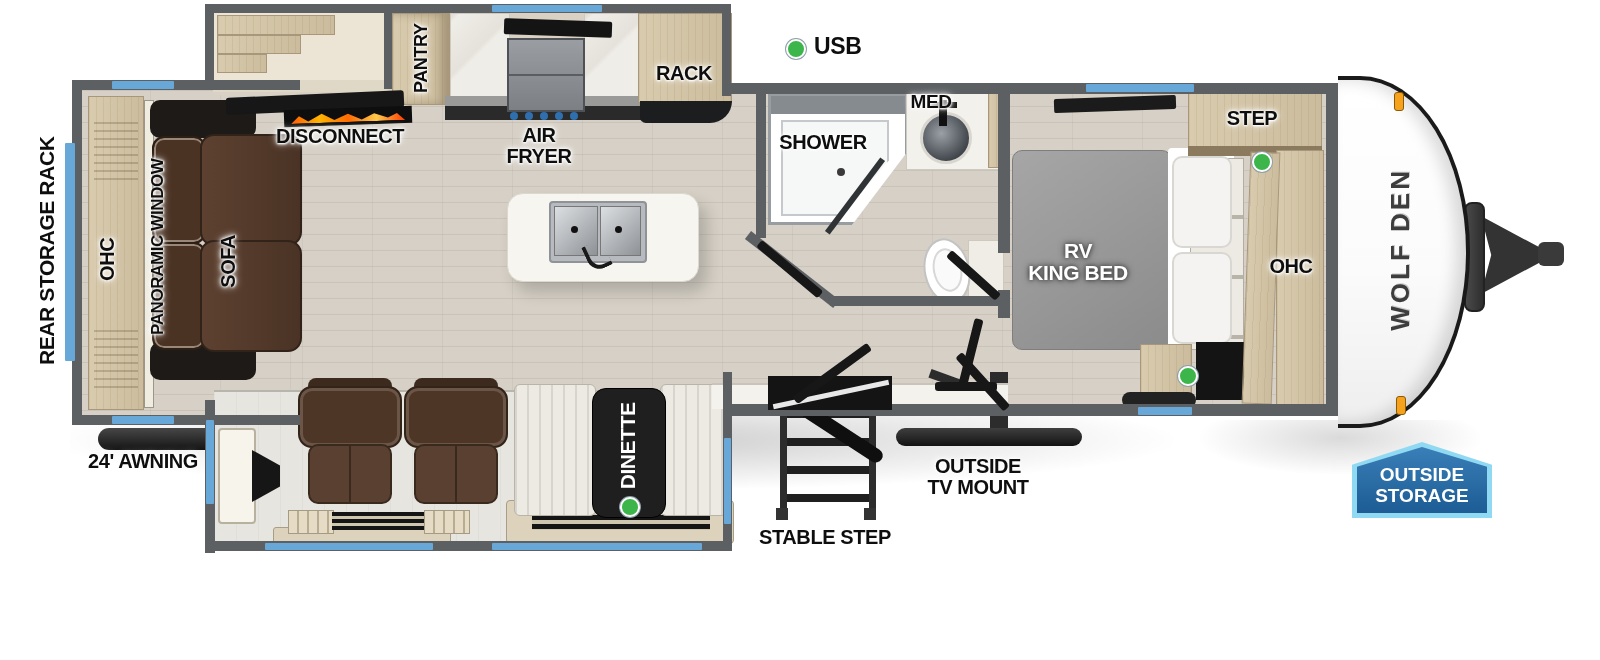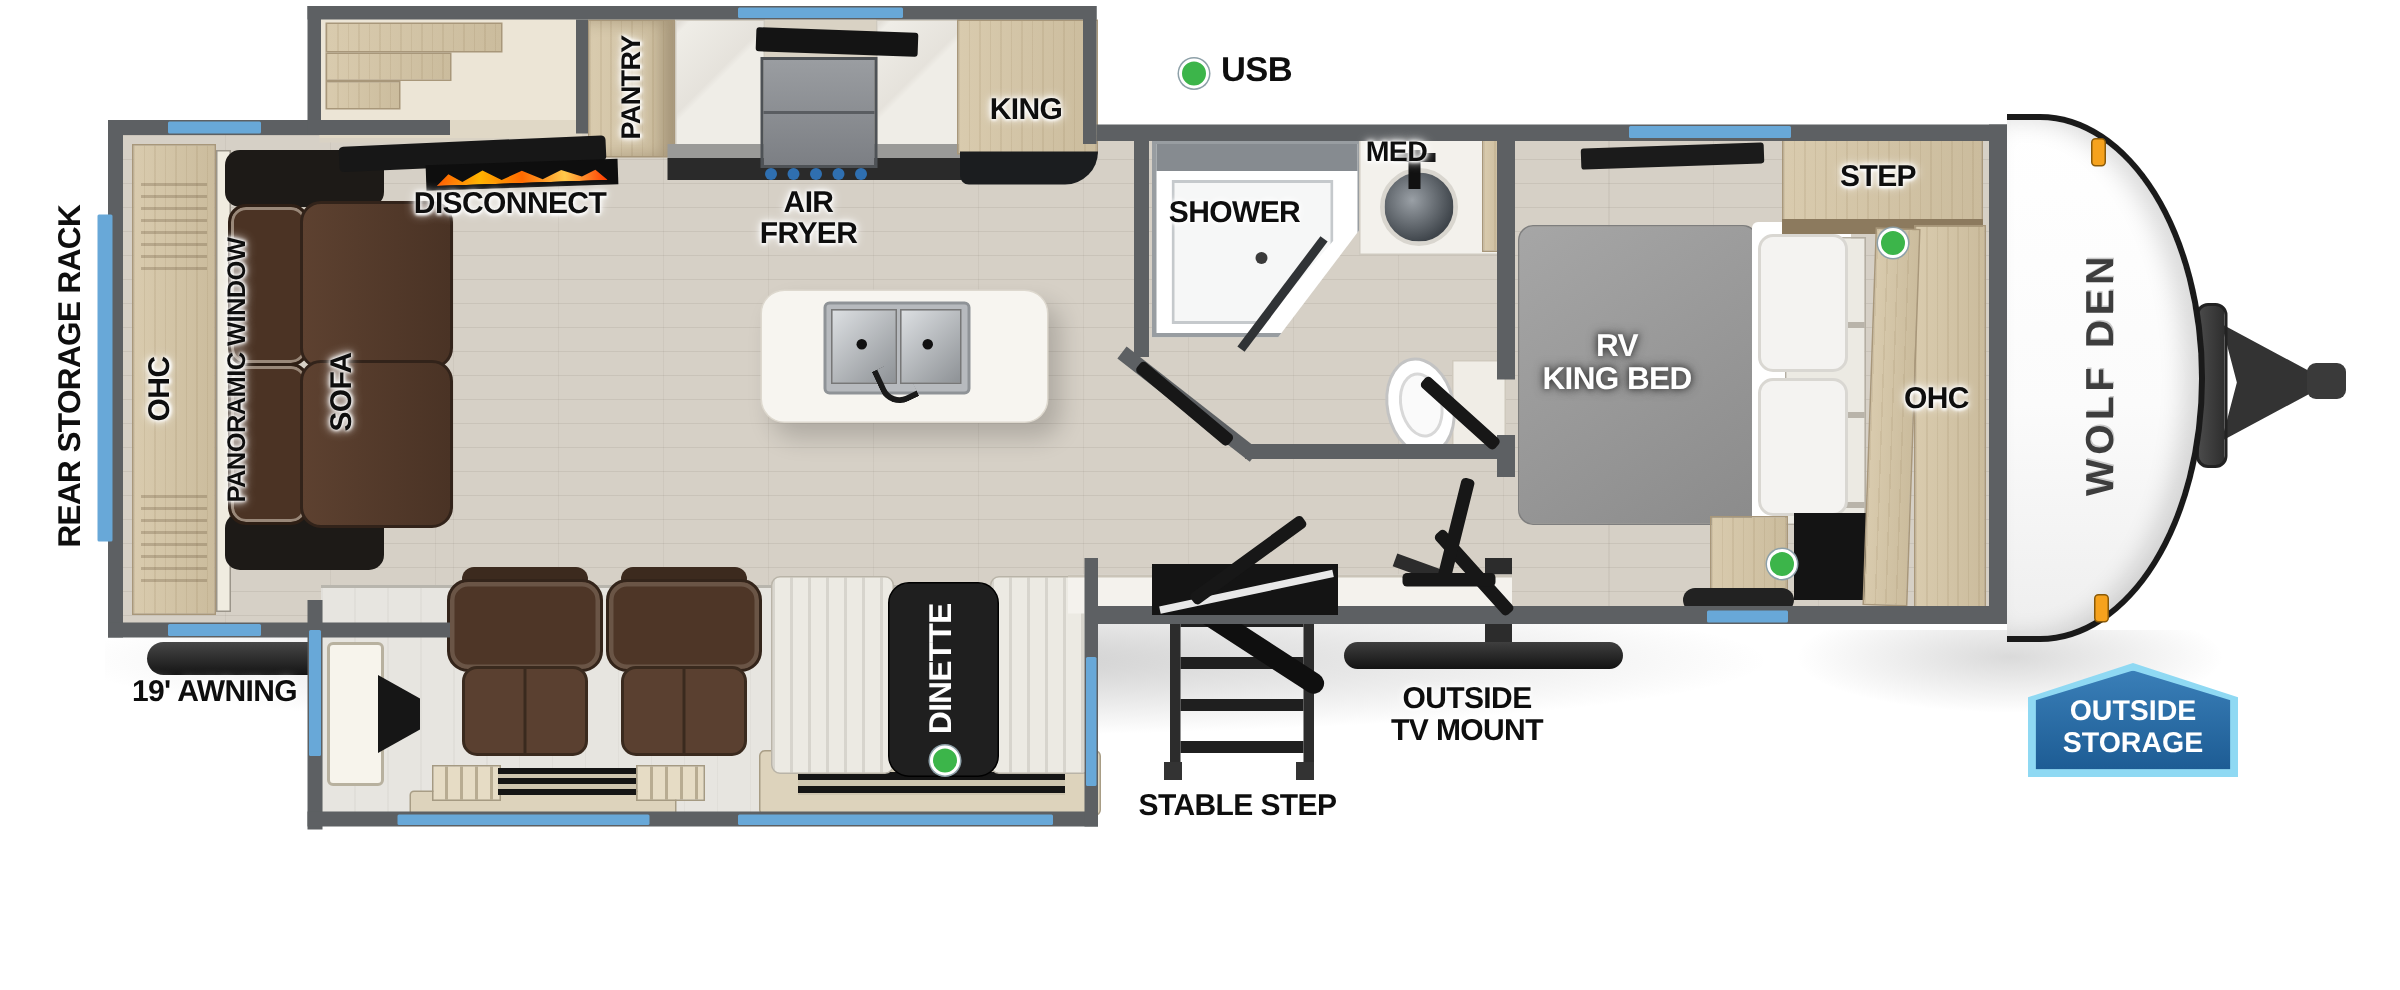--- a/index.html
+++ b/index.html
@@ -40,21 +40,21 @@
               background:radial-gradient(50% 55% at 50% 20%,rgba(70,70,70,.20),rgba(70,70,70,0) 75%);"></div>
 
   <div class="floor-wood" style="left:92px;top:90px;width:1246px;height:322px;"></div>
   <div class="floor-wood" style="left:80px;top:90px;width:216px;height:327px;"></div>
   <div class="abs" style="left:213px;top:13px;width:510px;height:82px;background:#d9d2c4;z-index:5;"></div>
   <div class="floor-lino" style="left:214px;top:390px;width:510px;height:155px;"></div>
 
   <div class="abs" style="left:98px;top:428px;width:138px;height:22px;border-radius:11px;z-index:4;
               background:linear-gradient(180deg,#474747,#141414);"></div>
   <div class="abs" style="left:200px;top:403px;width:62px;height:11px;background:#1d1d1d;z-index:4;"></div>
-  <div class="lab" style="left:63px;top:451px;width:160px;">19' AWNING</div>
+  <div class="lab" style="left:63px;top:451px;width:160px;">24' AWNING</div>
 
   <div class="wall" style="left:72px;top:80px;width:228px;height:10px;"></div>
   <div class="wall" style="left:72px;top:80px;width:10px;height:345px;"></div>
   <div class="wall" style="left:72px;top:415px;width:228px;height:10px;"></div>
   <div class="blue" style="left:112px;top:81px;width:62px;height:8px;"></div>
   <div class="blue" style="left:112px;top:416px;width:62px;height:8px;"></div>
   <div class="blue" style="left:65px;top:143px;width:10px;height:218px;"></div>
   <div class="lab vlab" style="left:-68px;top:240px;width:230px;font-size:21px;">REAR STORAGE RACK</div>
 
   <div class="abs wood" style="left:88px;top:96px;width:56px;height:314px;z-index:10;"></div>
@@ -98,21 +98,21 @@
   <div class="abs" style="left:509px;top:74px;width:74px;height:2px;background:#5a5d61;z-index:12;"></div>
   <div class="abs" style="left:510px;top:112px;width:76px;height:10px;z-index:12;display:flex;gap:7px;">
     <span style="width:8px;height:8px;border-radius:50%;background:#2f6fb0;"></span>
     <span style="width:8px;height:8px;border-radius:50%;background:#2f6fb0;"></span>
     <span style="width:8px;height:8px;border-radius:50%;background:#2f6fb0;"></span>
     <span style="width:8px;height:8px;border-radius:50%;background:#2f6fb0;"></span>
     <span style="width:8px;height:8px;border-radius:50%;background:#2f6fb0;"></span>
   </div>
   <div class="abs wood" style="left:638px;top:13px;width:94px;height:90px;z-index:10;"></div>
   <div class="abs" style="left:640px;top:101px;width:92px;height:22px;background:#1b1d1f;border-radius:0 0 30px 8px;z-index:10;"></div>
-  <div class="lab" style="left:624px;top:63px;width:120px;">KING</div>
+  <div class="lab" style="left:624px;top:63px;width:120px;">RACK</div>
 
   <div class="abs" style="left:226px;top:94px;width:178px;height:17px;background:#171717;border-radius:3px;transform:rotate(-2.5deg);z-index:13;"></div>
   <div class="abs" style="left:284px;top:108px;width:128px;height:17px;background:#0e0e0e;transform:rotate(-2deg);z-index:13;"></div>
   <div class="abs" style="left:291px;top:112px;width:114px;height:10px;z-index:14;transform:rotate(-2deg);
        background:linear-gradient(90deg,#ff5a00,#ffb400,#ff6a00,#ffc84a,#ff3c00);
        clip-path:polygon(0 100%,7% 25%,15% 80%,27% 8%,38% 75%,50% 18%,62% 80%,73% 22%,85% 70%,93% 28%,100% 100%);"></div>
   <div class="lab" style="left:250px;top:126px;width:180px;">DISCONNECT</div>
   <div class="lab" style="left:459px;top:125px;width:160px;">AIR
 FRYER</div>
 
@@ -171,21 +171,21 @@
   <div class="blackbar" style="left:762px;top:240px;width:80px;height:9px;transform:rotate(40deg);transform-origin:left top;"></div>
   <div class="blackbar" style="left:952px;top:250px;width:66px;height:9px;transform:rotate(42deg);transform-origin:left top;"></div>
   <div class="blackbar" style="left:962px;top:352px;width:72px;height:9px;transform:rotate(48deg);transform-origin:left top;"></div>
 
   <div class="abs" style="left:1054px;top:97px;width:122px;height:14px;background:#1b1b1b;border-radius:2px;transform:rotate(-2deg);z-index:20;"></div>
   <div class="abs" style="left:1012px;top:150px;width:158px;height:198px;z-index:20;
        background:linear-gradient(145deg,#a6a6a6,#8b8b8b);border:1px solid #7e7e7e;border-radius:10px;"></div>
   <div class="abs" style="left:1168px;top:148px;width:66px;height:202px;background:#fff;border-radius:4px;z-index:20;"></div>
   <div class="abs" style="left:1172px;top:156px;width:56px;height:88px;background:#f4f3f1;border:2px solid #d9d7d2;border-radius:10px;z-index:21;"></div>
   <div class="abs" style="left:1172px;top:252px;width:56px;height:88px;background:#f4f3f1;border:2px solid #d9d7d2;border-radius:10px;z-index:21;"></div>
-  <div class="lab" style="left:998px;top:220px;width:160px;font-size:21px;color:#fff;text-shadow:0 0 4px rgba(50,50,50,.95),0 0 7px rgba(50,50,50,.7);">RV
+  <div class="lab" style="left:998px;top:240px;width:160px;font-size:21px;color:#fff;text-shadow:0 0 4px rgba(50,50,50,.95),0 0 7px rgba(50,50,50,.7);">RV
 KING BED</div>
 
   <div class="abs wood" style="left:1188px;top:86px;width:134px;height:64px;z-index:22;"></div>
   <div class="abs" style="left:1188px;top:146px;width:134px;height:10px;background:#8c7a5e;z-index:22;"></div>
   <div class="lab" style="left:1192px;top:108px;width:120px;">STEP</div>
   <div class="abs" style="left:1190px;top:158px;width:52px;height:190px;z-index:20;
        background:repeating-linear-gradient(180deg,#eceae3 0 56px,#b9b4aa 56px 60px);border:1px solid #b4aea2;"></div>
   <div class="abs wood" style="left:1246px;top:152px;width:30px;height:252px;transform:rotate(2deg);z-index:23;"></div>
   <div class="abs wood" style="left:1276px;top:150px;width:48px;height:258px;z-index:22;"></div>
   <div class="lab" style="left:1251px;top:256px;width:80px;">OHC</div>

